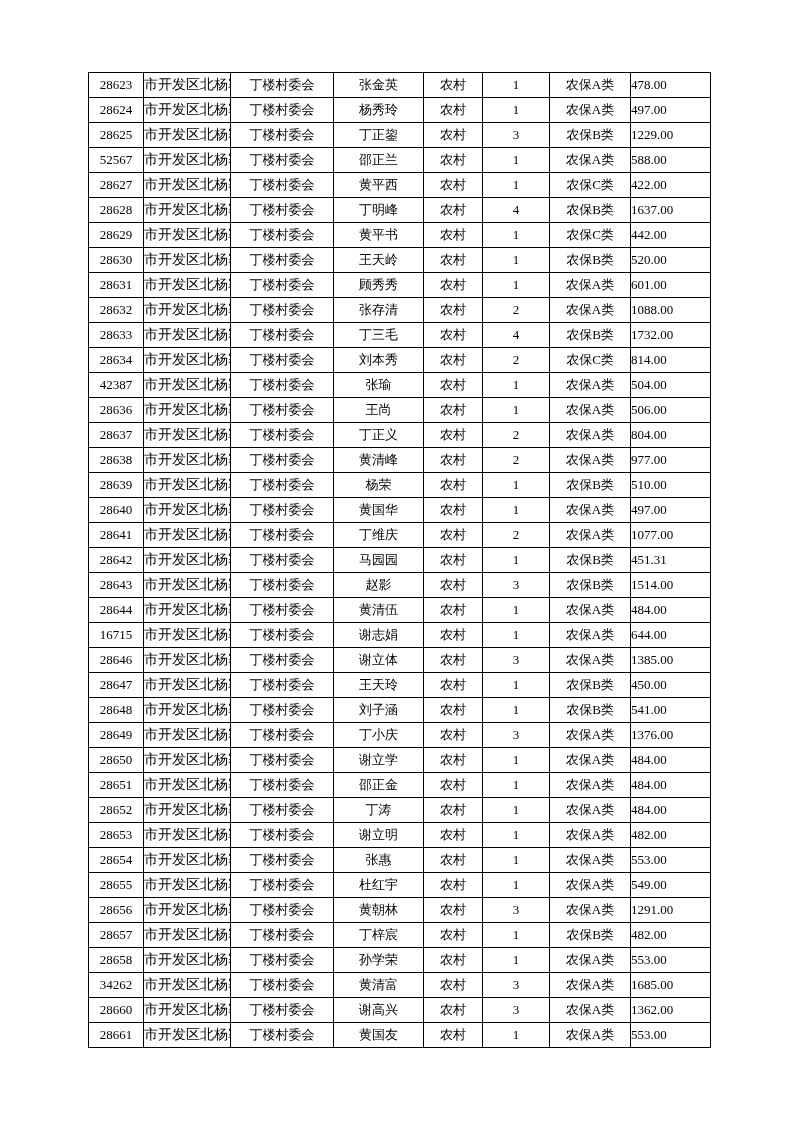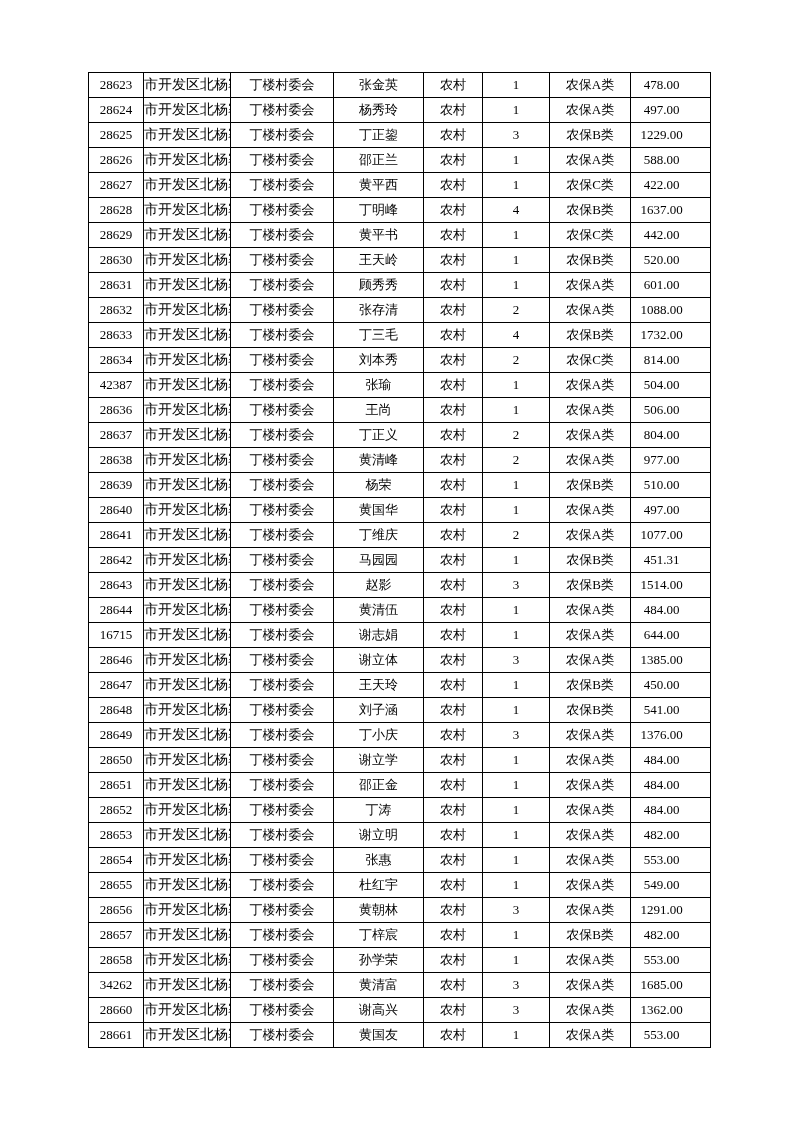--- a/index.html
+++ b/index.html
@@ -34,21 +34,21 @@
     vertical-align: middle;
     white-space: nowrap;
     overflow: hidden;
   }
   
   table.sheet td.c1 {
     font-size: 14px;
     letter-spacing: 0px;
   }
   table.sheet td.c7 {
-    text-align: center;
+    text-align: left;
     padding-right: 18px;
   }
 </style>
 </head>
 <body>
 
 <div class="page">
   <table class="sheet">
     <colgroup>
       <col style="width:55px">
@@ -85,21 +85,21 @@
           <td class="c0">28625</td>
           <td class="c1">市开发区北杨寨</td>
           <td class="c2">丁楼村委会</td>
           <td class="c3">丁正鋆</td>
           <td class="c4">农村</td>
           <td class="c5">3</td>
           <td class="c6">农保B类</td>
           <td class="c7">1229.00</td>
         </tr>
         <tr>
-          <td class="c0">28626</td>
+          <td class="c0">52567</td>
           <td class="c1">市开发区北杨寨</td>
           <td class="c2">丁楼村委会</td>
           <td class="c3">邵正兰</td>
           <td class="c4">农村</td>
           <td class="c5">1</td>
           <td class="c6">农保A类</td>
           <td class="c7">588.00</td>
         </tr>
         <tr>
           <td class="c0">28627</td>

